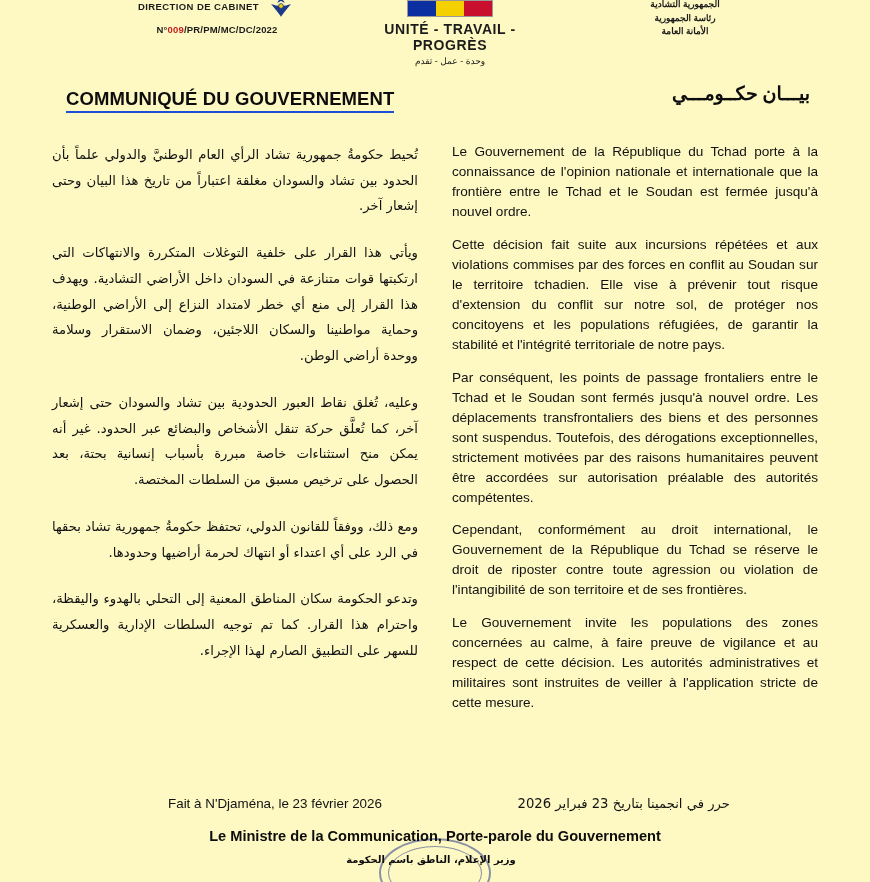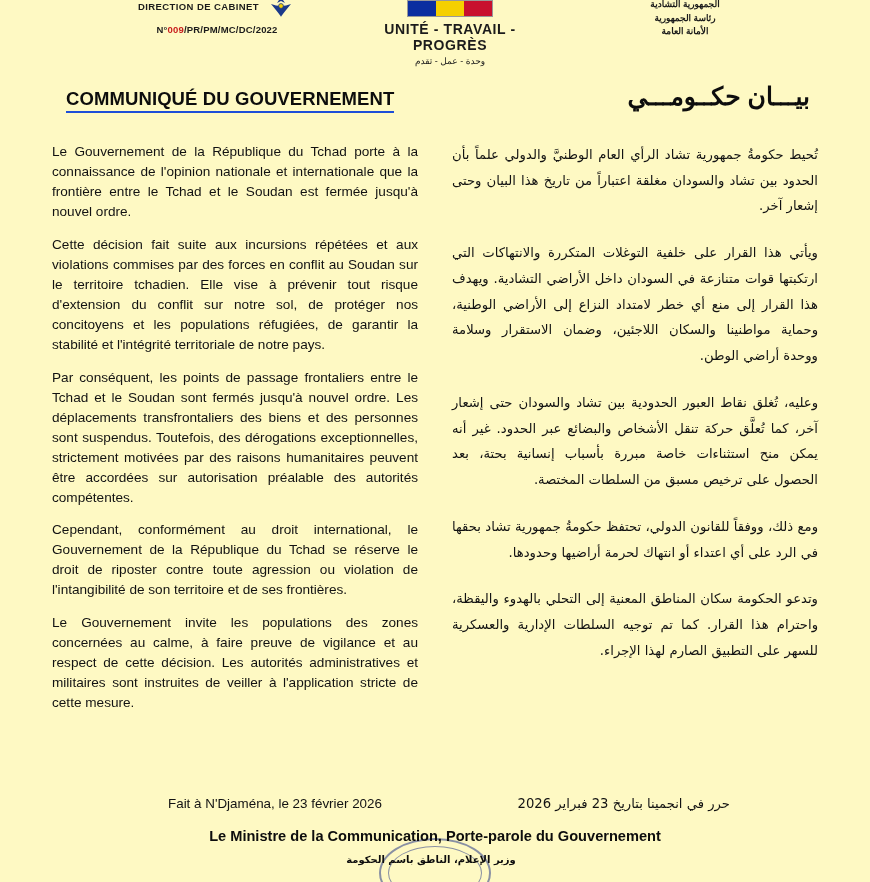--- a/index.html
+++ b/index.html
@@ -117,26 +117,26 @@
     font-weight: bold;
     letter-spacing: 0.1px;
     border-bottom: 2px solid #1d4ed8;
     padding-bottom: 1px;
     color: #0d0d0d;
   }
   .title-ar {
     position: absolute;
     right: 60px;
     top: -6px;
-    font-size: 25px;
+    font-size: 19px;
     font-weight: bold;
     direction: rtl;
     letter-spacing: 1px;
     color: #0d0d0d;
-    font-family: Liberation Sans, sans-serif;
+    font-family: Liberation Serif, serif;
   }
 
   
   .columns {
     position: relative;
     display: flex;
     padding: 0 52px 0 52px;
     gap: 34px;
     margin-top: 8px;
   }
@@ -266,33 +266,33 @@
       <div>الأمانة العامة</div>
     </div>
   </div>
 
   <div class="titles">
     <div class="title-fr">COMMUNIQUÉ DU GOUVERNEMENT</div>
     <div class="title-ar">بيـــان حكــومـــي</div>
   </div>
 
   <div class="columns">
+    <div class="col col-ar">
+      <p>تُحيط حكومةُ جمهورية تشاد الرأي العام الوطنيَّ والدولي علماً بأن الحدود بين تشاد والسودان مغلقة اعتباراً من تاريخ هذا البيان وحتى إشعار آخر.</p>
+      <p>ويأتي هذا القرار على خلفية التوغلات المتكررة والانتهاكات التي ارتكبتها قوات متنازعة في السودان داخل الأراضي التشادية. ويهدف هذا القرار إلى منع أي خطر لامتداد النزاع إلى الأراضي الوطنية، وحماية مواطنينا والسكان اللاجئين، وضمان الاستقرار وسلامة ووحدة أراضي الوطن.</p>
+      <p>وعليه، تُغلق نقاط العبور الحدودية بين تشاد والسودان حتى إشعار آخر، كما تُعلَّق حركة تنقل الأشخاص والبضائع عبر الحدود. غير أنه يمكن منح استثناءات خاصة مبررة بأسباب إنسانية بحتة، بعد الحصول على ترخيص مسبق من السلطات المختصة.</p>
+      <p>ومع ذلك، ووفقاً للقانون الدولي، تحتفظ حكومةُ جمهورية تشاد بحقها في الرد على أي اعتداء أو انتهاك لحرمة أراضيها وحدودها.</p>
+      <p>وتدعو الحكومة سكان المناطق المعنية إلى التحلي بالهدوء واليقظة، واحترام هذا القرار. كما تم توجيه السلطات الإدارية والعسكرية للسهر على التطبيق الصارم لهذا الإجراء.</p>
+    </div>
     <div class="col col-fr">
       <p>Le Gouvernement de la République du Tchad porte à la connaissance de l'opinion nationale et internationale que la frontière entre le Tchad et le Soudan est fermée jusqu'à nouvel ordre.</p>
       <p>Cette décision fait suite aux incursions répétées et aux violations commises par des forces en conflit au Soudan sur le territoire tchadien. Elle vise à prévenir tout risque d'extension du conflit sur notre sol, de protéger nos concitoyens et les populations réfugiées, de garantir la stabilité et l'intégrité territoriale de notre pays.</p>
       <p>Par conséquent, les points de passage frontaliers entre le Tchad et le Soudan sont fermés jusqu'à nouvel ordre. Les déplacements transfrontaliers des biens et des personnes sont suspendus. Toutefois, des dérogations exceptionnelles, strictement motivées par des raisons humanitaires peuvent être accordées sur autorisation préalable des autorités compétentes.</p>
       <p>Cependant, conformément au droit international, le Gouvernement de la République du Tchad se réserve le droit de riposter contre toute agression ou violation de l'intangibilité de son territoire et de ses frontières.</p>
       <p>Le Gouvernement invite les populations des zones concernées au calme, à faire preuve de vigilance et au respect de cette décision. Les autorités administratives et militaires sont instruites de veiller à l'application stricte de cette mesure.</p>
-    </div>
-    <div class="col col-ar">
-      <p>تُحيط حكومةُ جمهورية تشاد الرأي العام الوطنيَّ والدولي علماً بأن الحدود بين تشاد والسودان مغلقة اعتباراً من تاريخ هذا البيان وحتى إشعار آخر.</p>
-      <p>ويأتي هذا القرار على خلفية التوغلات المتكررة والانتهاكات التي ارتكبتها قوات متنازعة في السودان داخل الأراضي التشادية. ويهدف هذا القرار إلى منع أي خطر لامتداد النزاع إلى الأراضي الوطنية، وحماية مواطنينا والسكان اللاجئين، وضمان الاستقرار وسلامة ووحدة أراضي الوطن.</p>
-      <p>وعليه، تُغلق نقاط العبور الحدودية بين تشاد والسودان حتى إشعار آخر، كما تُعلَّق حركة تنقل الأشخاص والبضائع عبر الحدود. غير أنه يمكن منح استثناءات خاصة مبررة بأسباب إنسانية بحتة، بعد الحصول على ترخيص مسبق من السلطات المختصة.</p>
-      <p>ومع ذلك، ووفقاً للقانون الدولي، تحتفظ حكومةُ جمهورية تشاد بحقها في الرد على أي اعتداء أو انتهاك لحرمة أراضيها وحدودها.</p>
-      <p>وتدعو الحكومة سكان المناطق المعنية إلى التحلي بالهدوء واليقظة، واحترام هذا القرار. كما تم توجيه السلطات الإدارية والعسكرية للسهر على التطبيق الصارم لهذا الإجراء.</p>
     </div>
   </div>
 
   <div class="footer">
     <div class="date-fr">Fait à N'Djaména, le 23 février 2026</div>
     <div class="date-ar">حرر في انجمينا بتاريخ 23 فبراير 2026</div>
     <div class="stamp"></div>
     <div class="sign-fr">Le Ministre de la Communication, Porte-parole du Gouvernement</div>
     <div class="sign-ar">وزير الإعلام، الناطق باسم الحكومة</div>
   </div>

